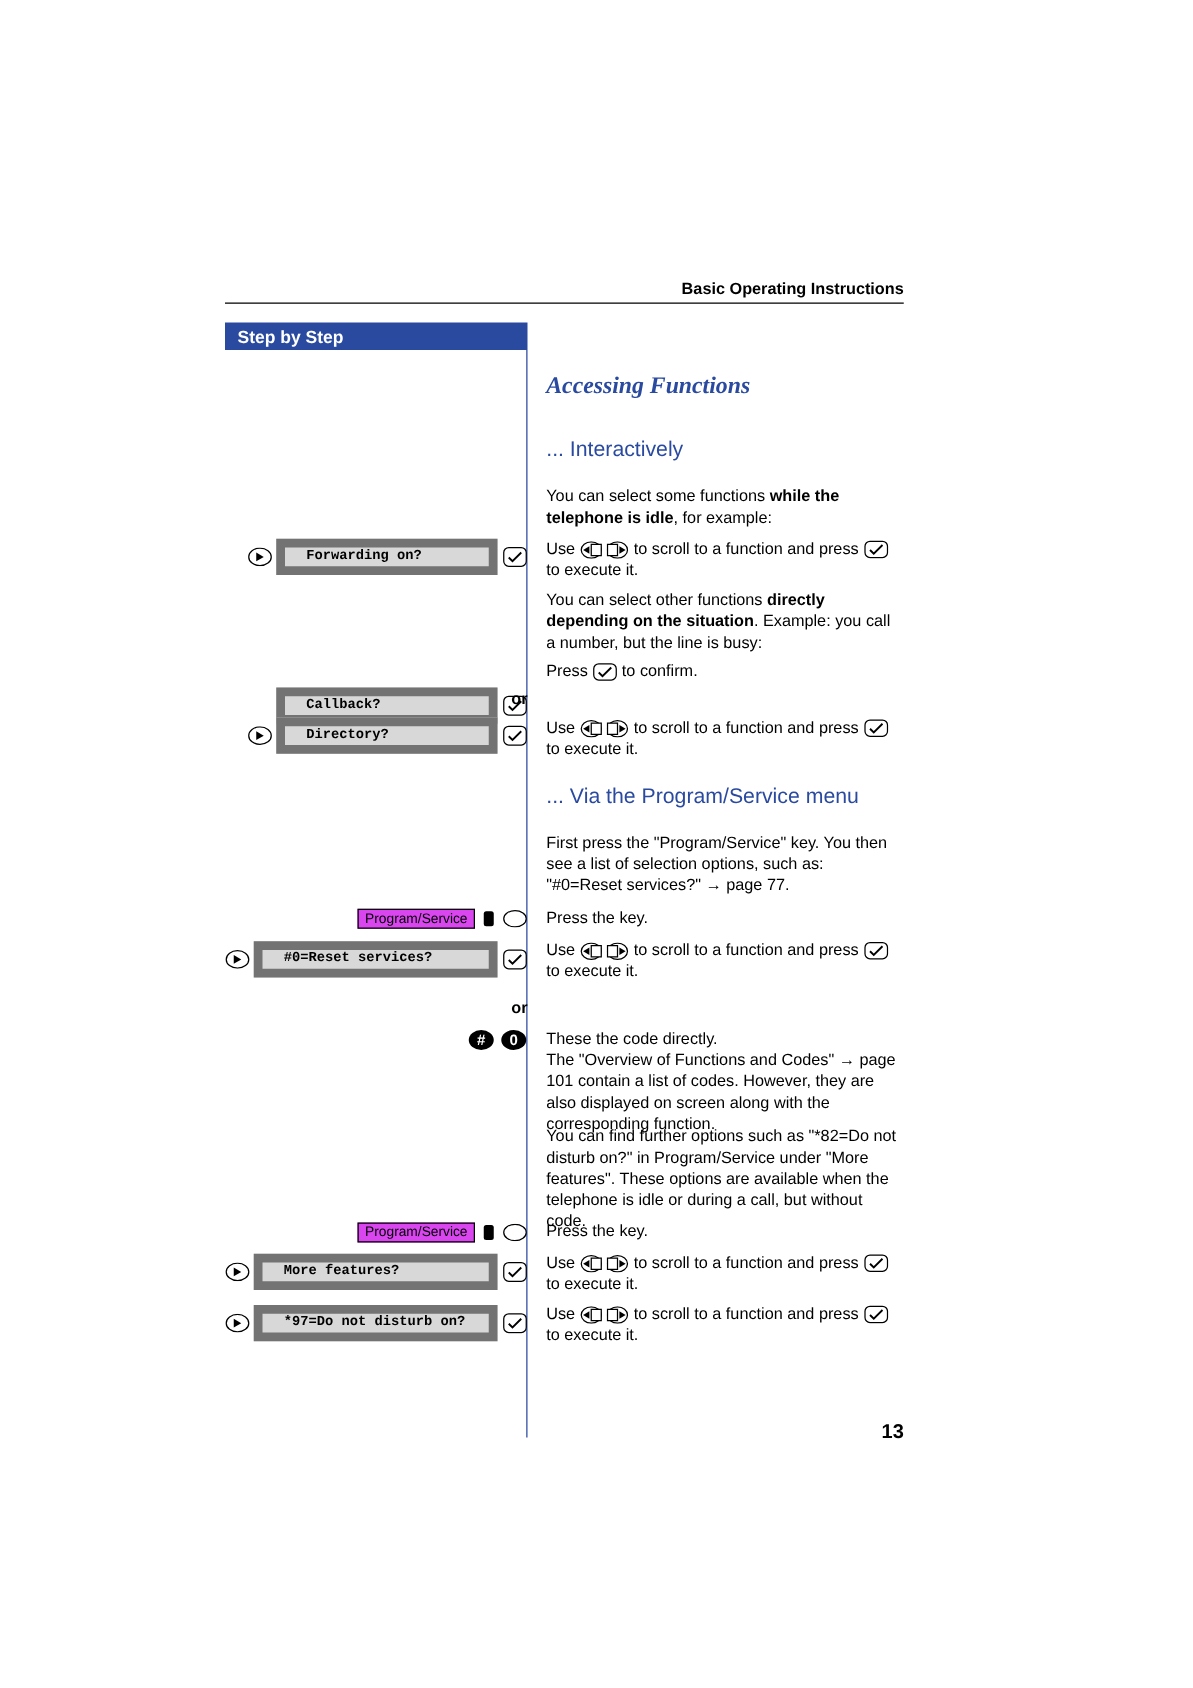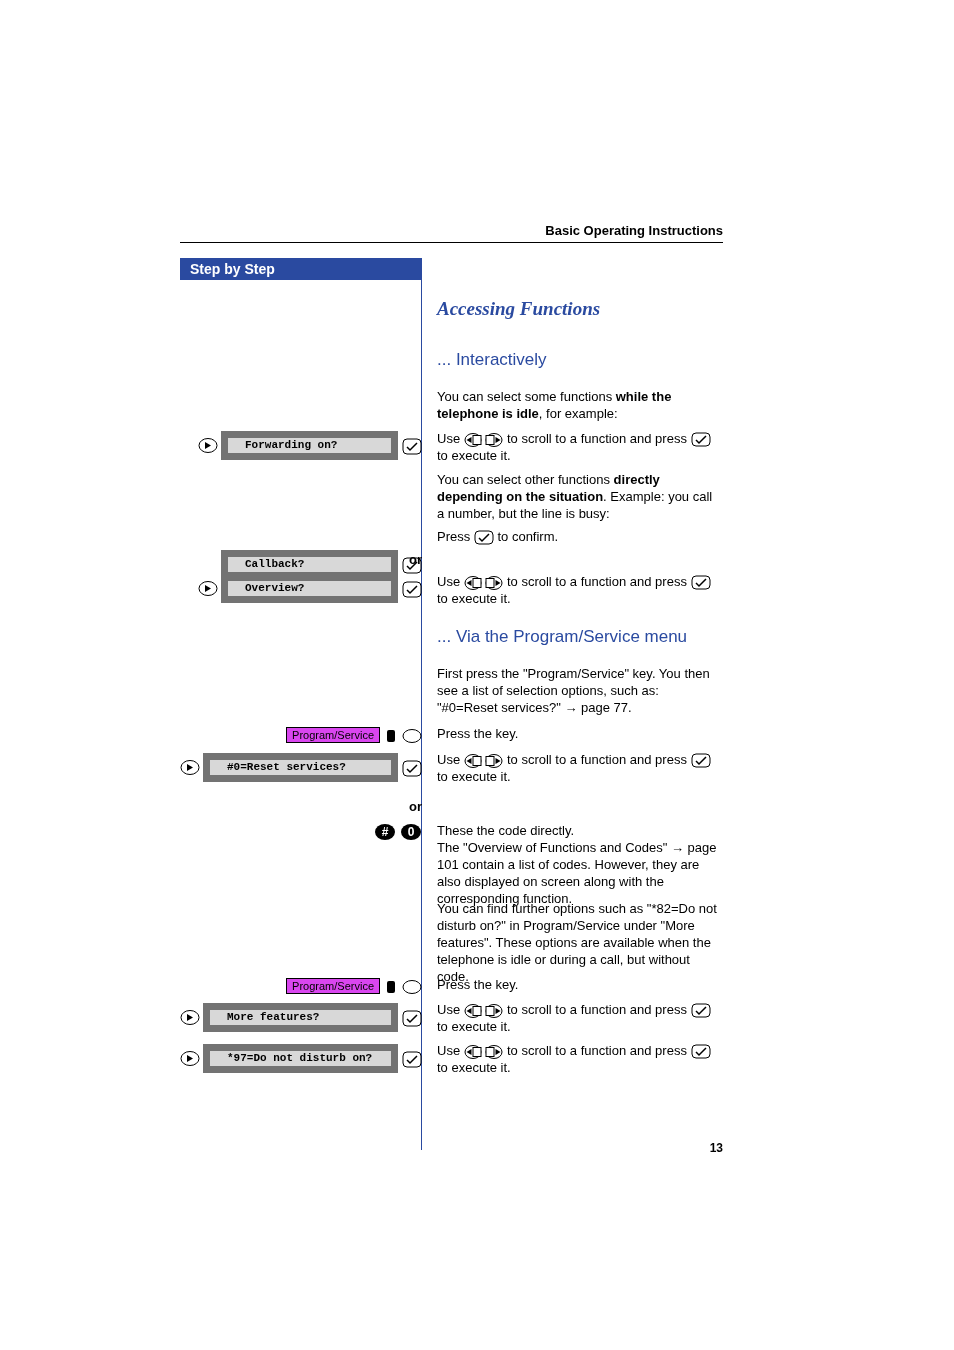--- a/index.html
+++ b/index.html
@@ -115,21 +115,21 @@
   .keybox {
     border: 1px solid #000;
     font-size: 11px;
     padding: 1px 5px;
     background:#d946ef;
   }
   .page-num {
     position:absolute;
     bottom: 195px;
     right: 177px;
-    font-size: 12px;
+    font-size: 16px;
     font-weight: bold;
   }
   svg { vertical-align: middle; }
 </style>
 </head>
 <body>
 
 <div class="page">
   <div class="running-head">Basic Operating Instructions</div>
   <div class="rule"></div>
@@ -213,21 +213,21 @@
   </div>
 
   <div class="col-left" style="top:574px;">
     <div class="rowL">
       <span class="arrow-left">
           <svg width="20" height="15">
             <ellipse cx="10" cy="7.5" rx="9" ry="7" fill="none" stroke="#000"></ellipse>
             <polygon points="7,4 7,11 13,7.5" fill="#000"></polygon>
           </svg>
         </span>
-      <span class="display" style="width:142px;text-align:left;">Overview?</span>
+      <span class="display" style="width:142px;text-align:left;">Directory?</span>
       <span><svg width="20" height="17">
             <rect x="1" y="1" width="18" height="15" rx="4" fill="#fff" stroke="#000"></rect>
             <polyline points="5,9 8,12 15,5" fill="none" stroke="#000" stroke-width="1.5"></polyline>
           </svg></span>
     </div>
   </div>
   <div class="col-right" style="top:573px;">
     <p class="body">
       <span>Use </span><svg width="18" height="14">
           <ellipse cx="9" cy="7" rx="8" ry="6.5" fill="none" stroke="#000"></ellipse>

